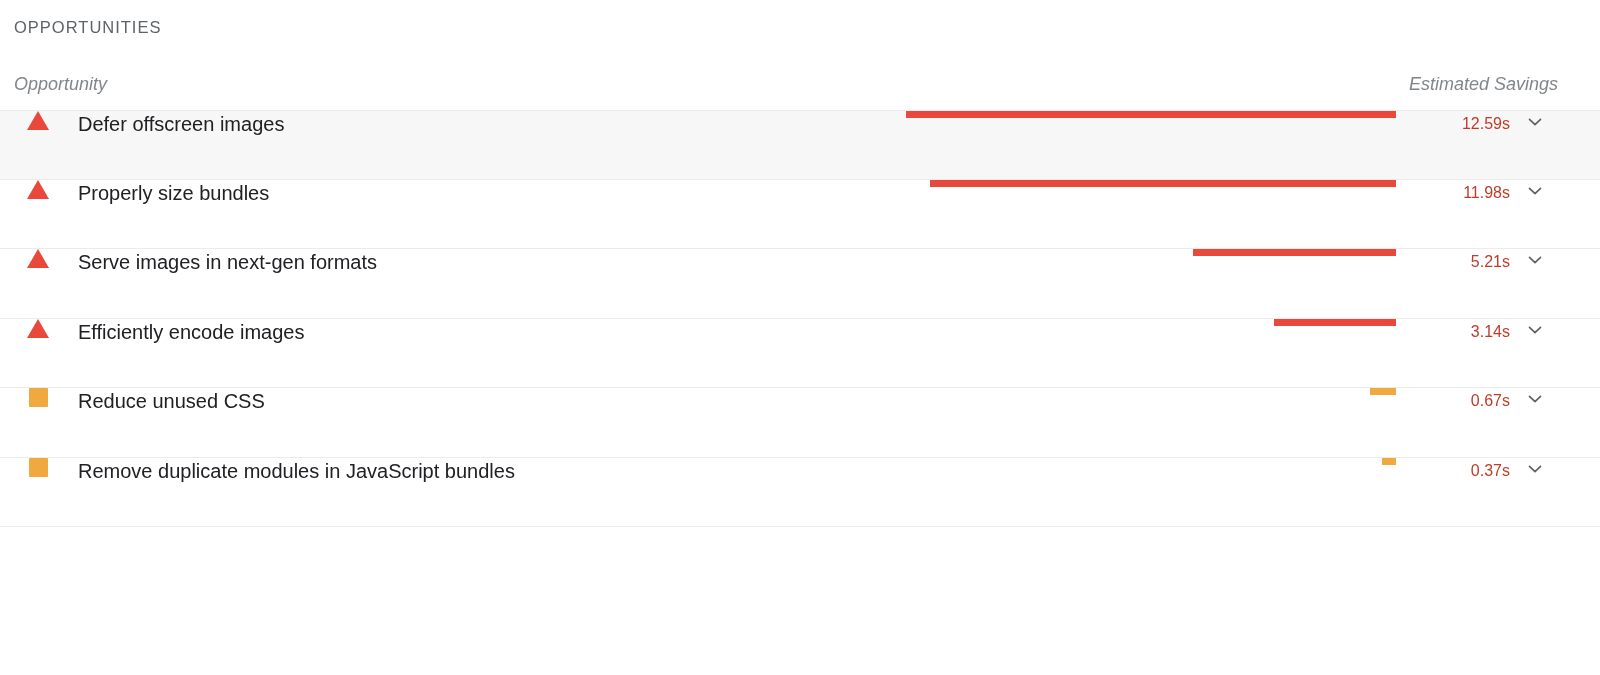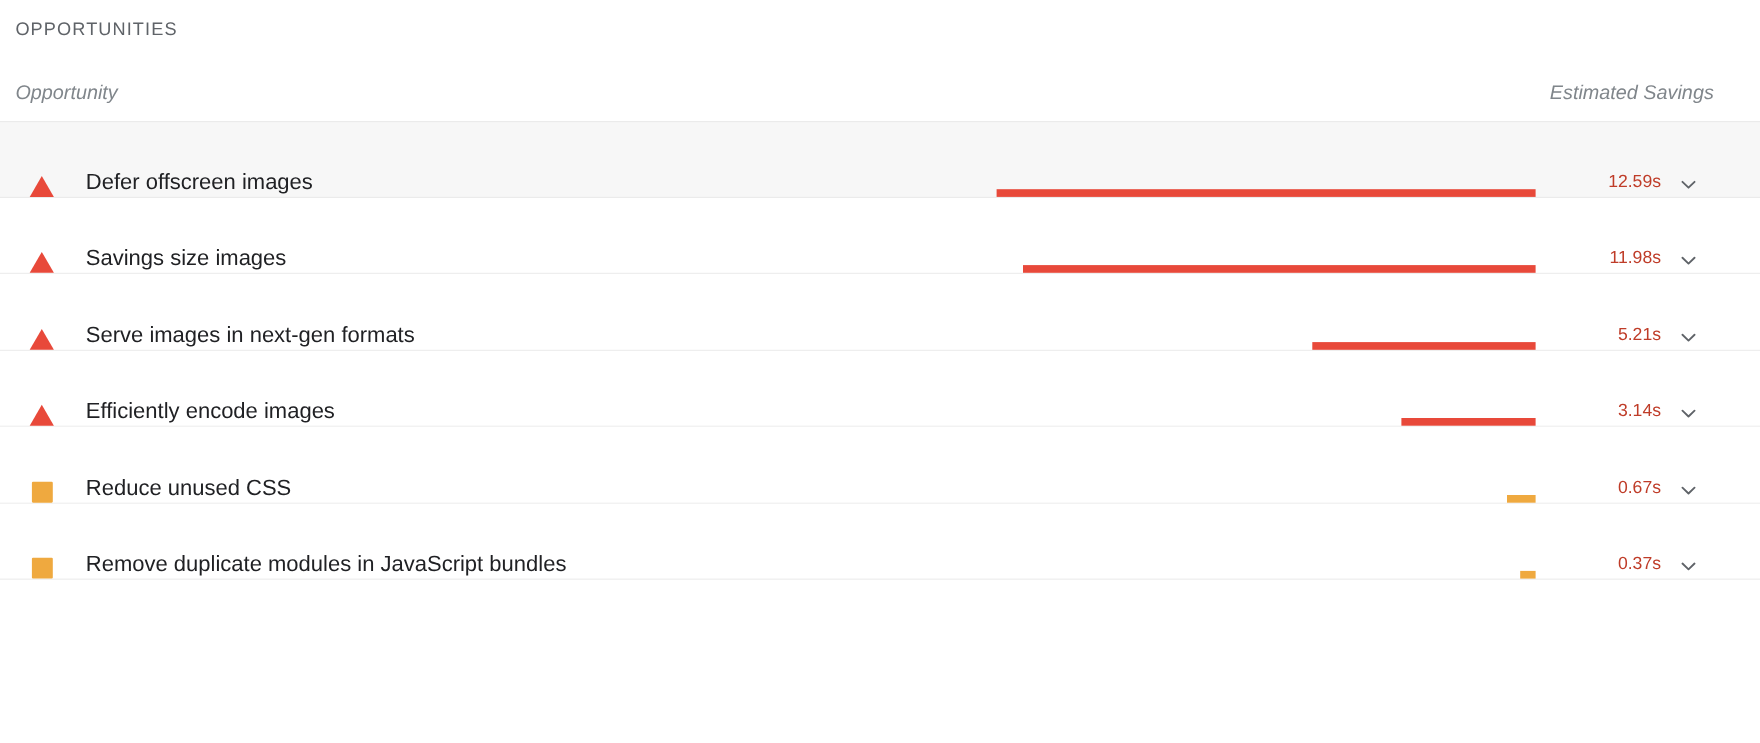--- a/index.html
+++ b/index.html
@@ -56,21 +56,21 @@
     position: absolute;
     left: 0;
     right: 0;
     top: 110px;
   }
 
   .row {
     position: relative;
     height: 69.5px;
     display: flex;
-    align-items: flex-end;
+    align-items: flex-start;
     border-bottom: 1px solid #ebebeb;
     background: #ffffff;
     padding-left: 14px;
     padding-right: 42px;
   }
   .row.first { border-top: 1px solid #ebebeb; }
   .row.hovered { background: #f7f7f7; }
 
   
   .sev {
@@ -169,21 +169,21 @@
         <div class="chev">
           <svg width="22" height="22" viewBox="0 0 22 22" aria-hidden="true">
             <path d="M5.5 8.3 L11 13.6 L16.5 8.3" fill="none" stroke="#5f6368" stroke-width="1.7" stroke-linecap="round" stroke-linejoin="round"></path>
           </svg>
         </div>
       </div>
       <div class="row">
         <div class="sev">
           <div class="sev-tri"></div>
         </div>
-        <div class="row-title">Savings size images</div>
+        <div class="row-title">Properly size bundles</div>
         <div class="spacer"></div>
         <div class="bar-area">
           <div class="bar" style="width: 466px;"></div>
         </div>
         <div class="savings">11.98s</div>
         <div class="chev">
           <svg width="22" height="22" viewBox="0 0 22 22" aria-hidden="true">
             <path d="M5.5 8.3 L11 13.6 L16.5 8.3" fill="none" stroke="#5f6368" stroke-width="1.7" stroke-linecap="round" stroke-linejoin="round"></path>
           </svg>
         </div>

